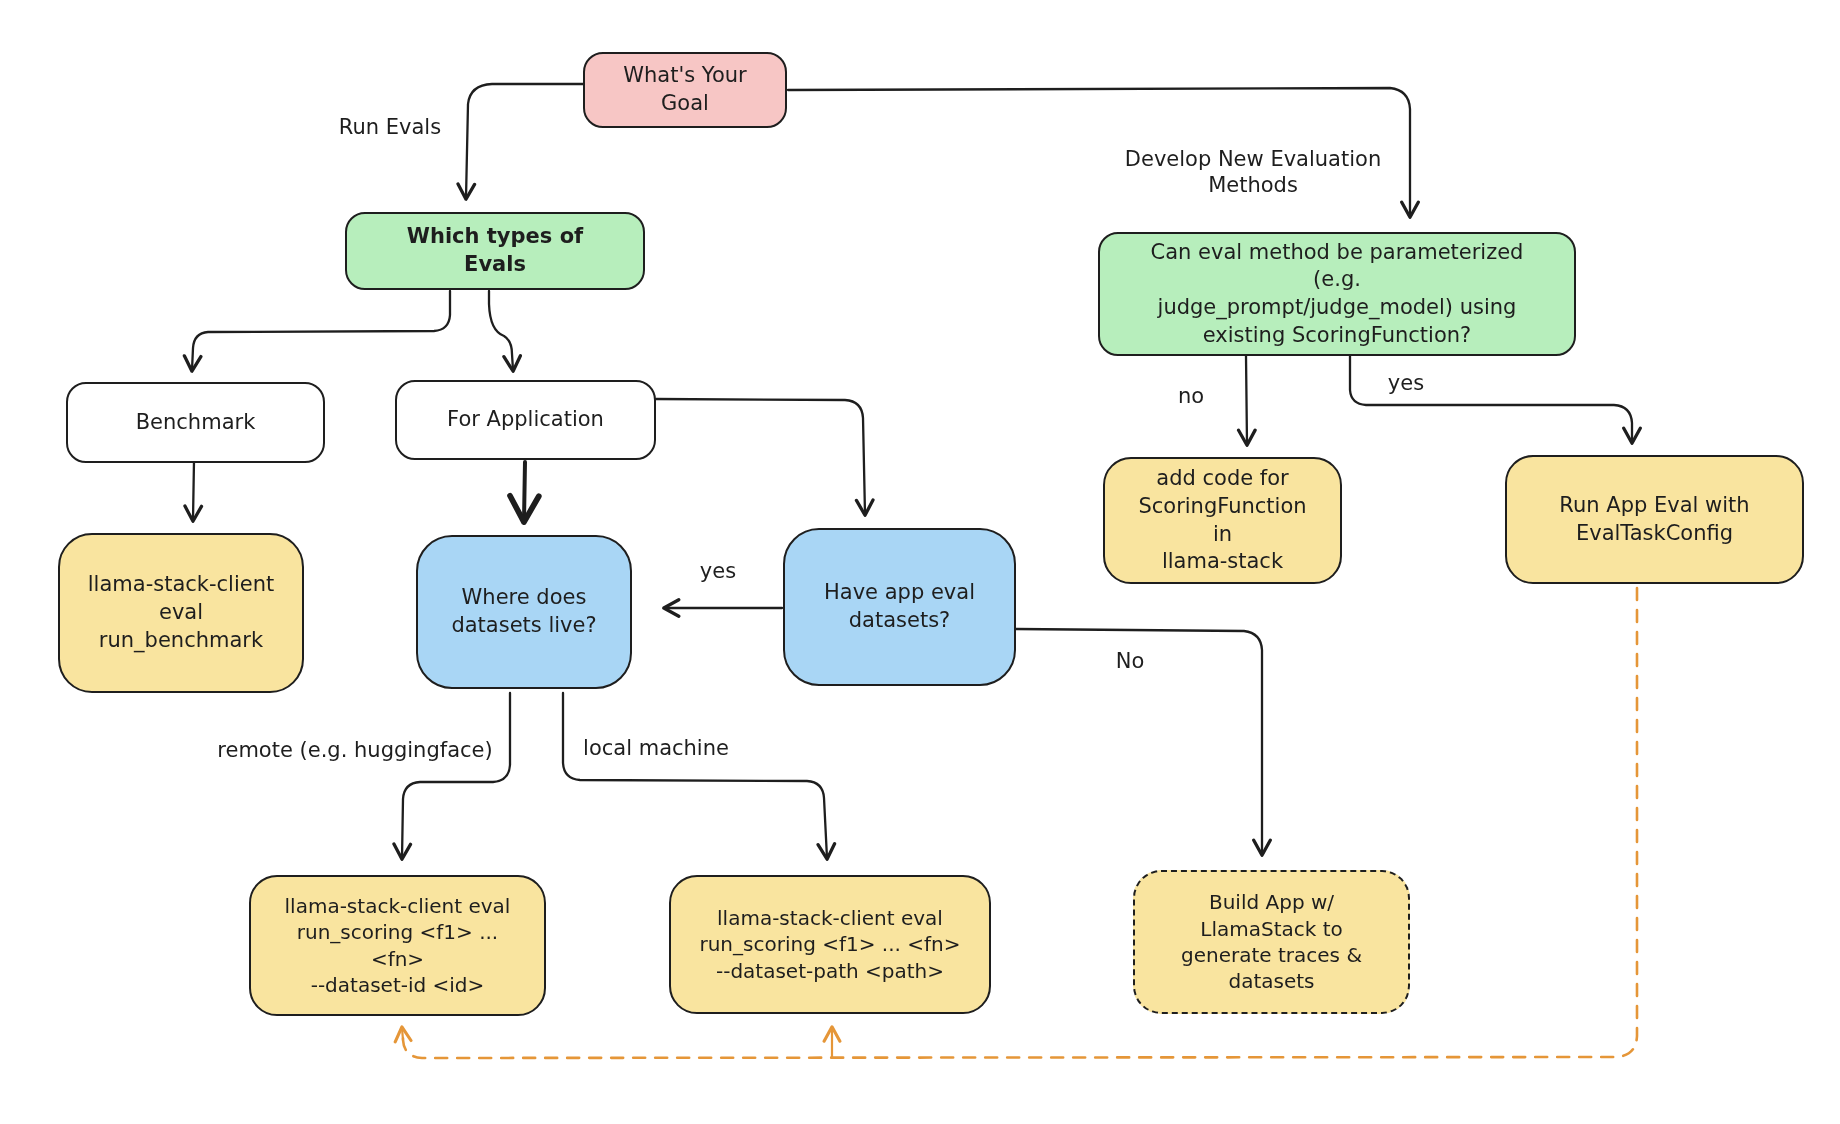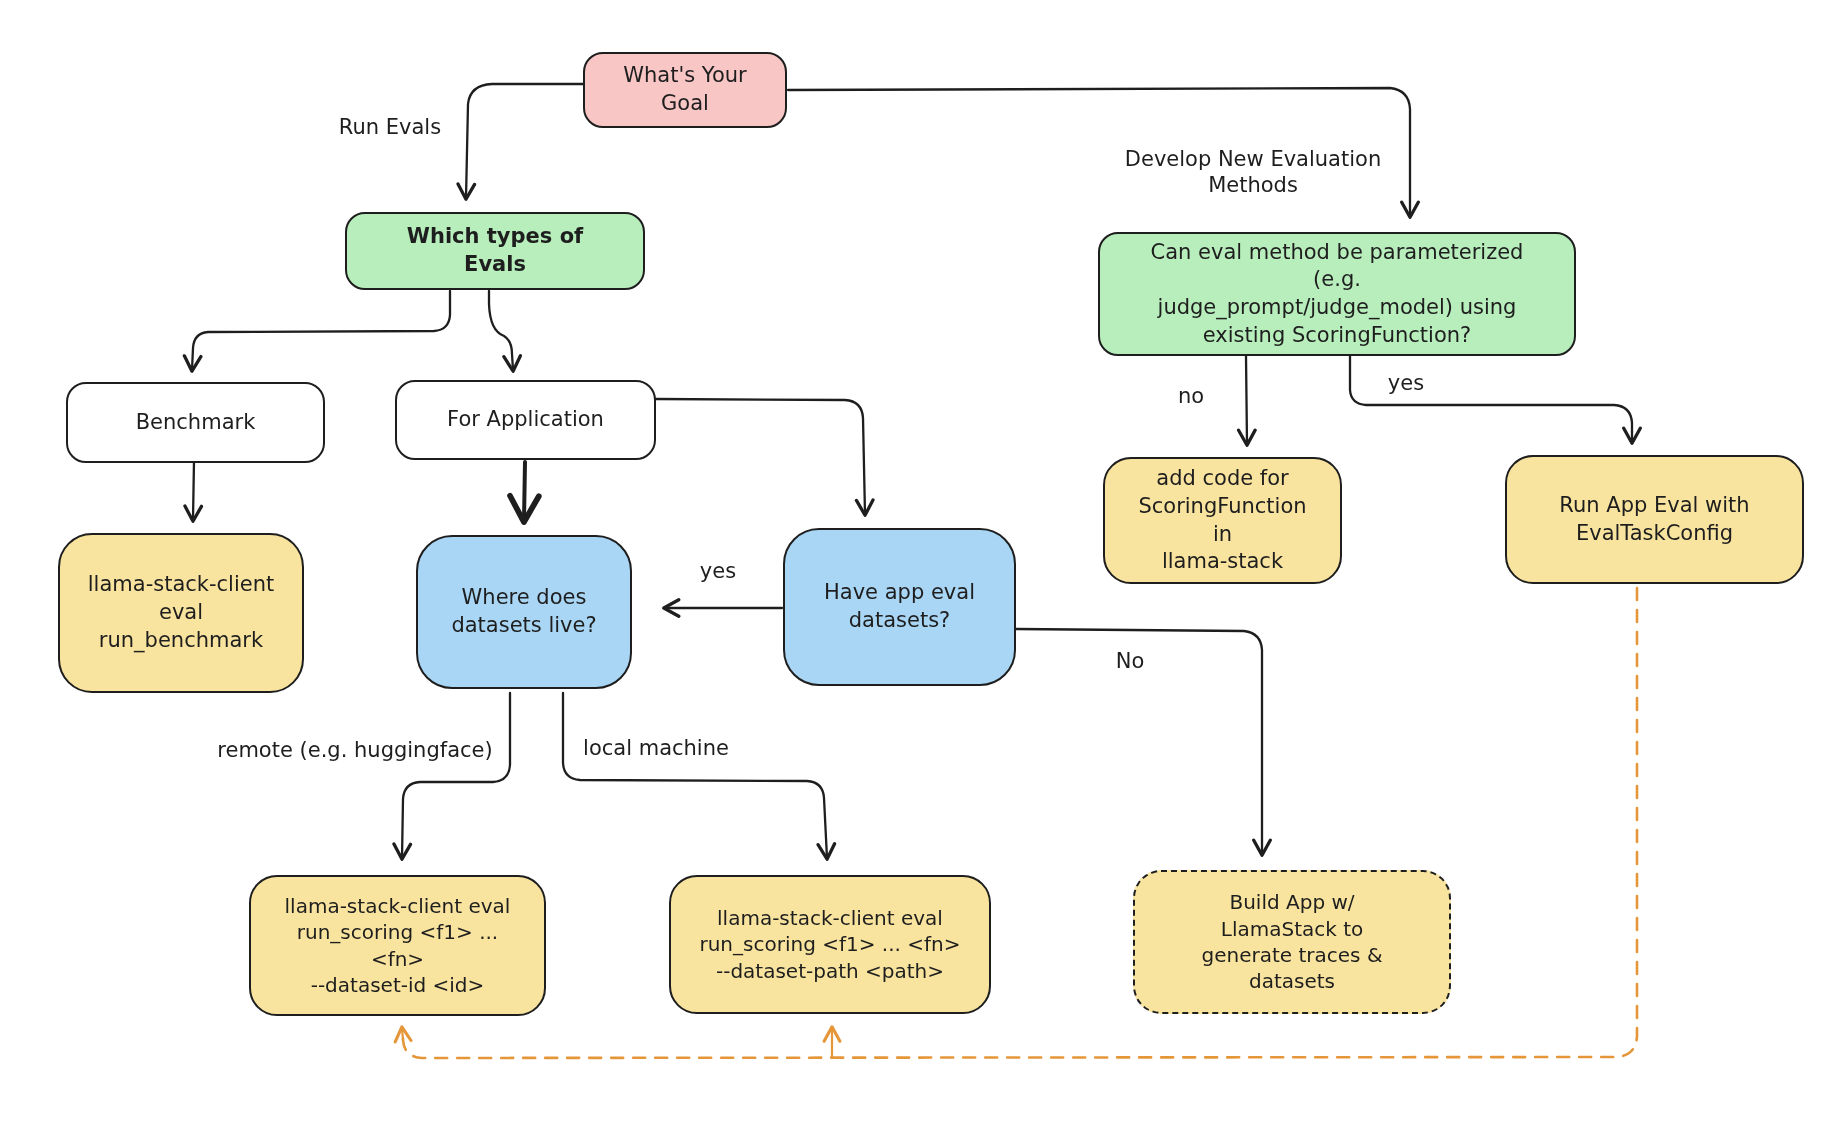--- a/index.html
+++ b/index.html
@@ -130,21 +130,21 @@
 EvalTaskConfig</div>
 
   <div class="node yellow cmd" style="left:249px; top:875px; width:297px; height:141px;">llama-stack-client eval
 run_scoring &lt;f1&gt; ... &lt;fn&gt;
 --dataset-id &lt;id&gt;</div>
 
   <div class="node yellow cmd" style="left:669px; top:875px; width:322px; height:139px;">llama-stack-client eval
 run_scoring &lt;f1&gt; ... &lt;fn&gt;
 --dataset-path &lt;path&gt;</div>
 
-  <div class="node yellow dashed" style="left:1133px; top:870px; width:318px; height:144px; font-size:20px;">Build App w/
+  <div class="node yellow dashed" style="left:1133px; top:870px; width:277px; height:144px; font-size:20px;">Build App w/
 LlamaStack to
 generate traces &amp;
 datasets</div>
 
   <div class="edge-label" style="left:390px; top:114px;">Run Evals</div>
 
   <div class="edge-label" style="left:1253px; top:106px;margin-top:40px;">Develop New Evaluation
 Methods</div>
 
   <div class="edge-label" style="left:1191px; top:383px;">no</div>

